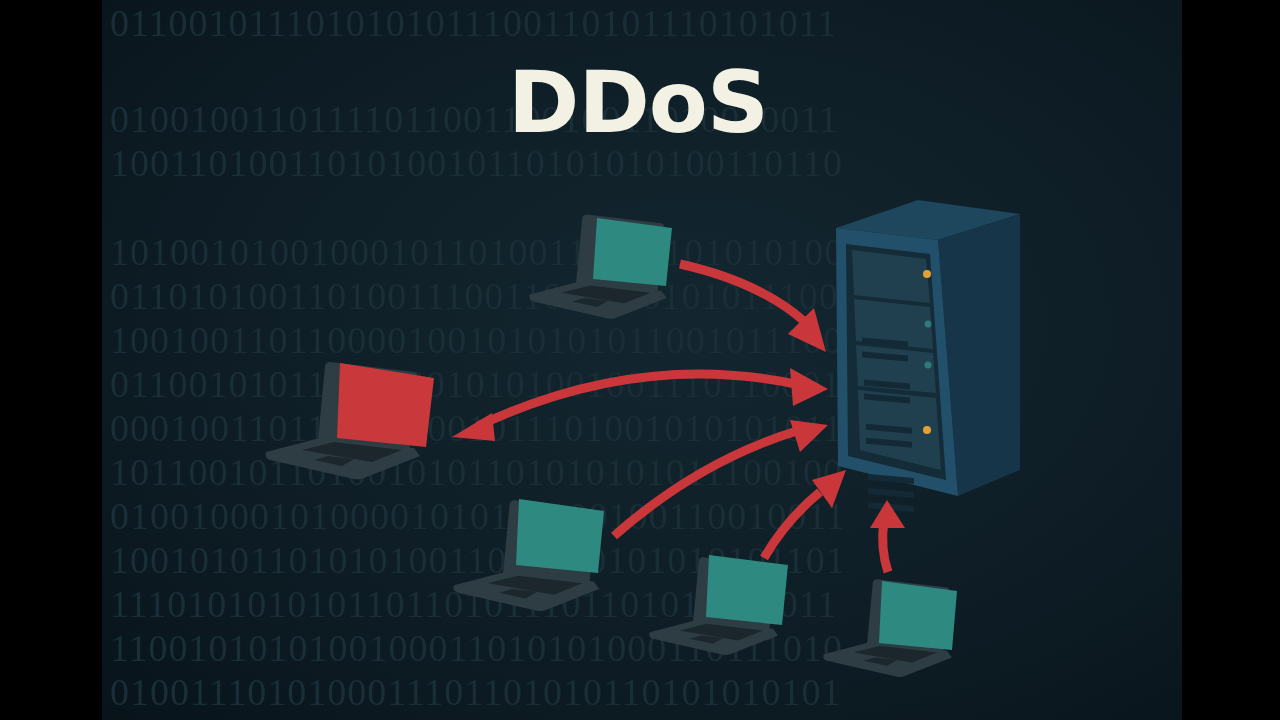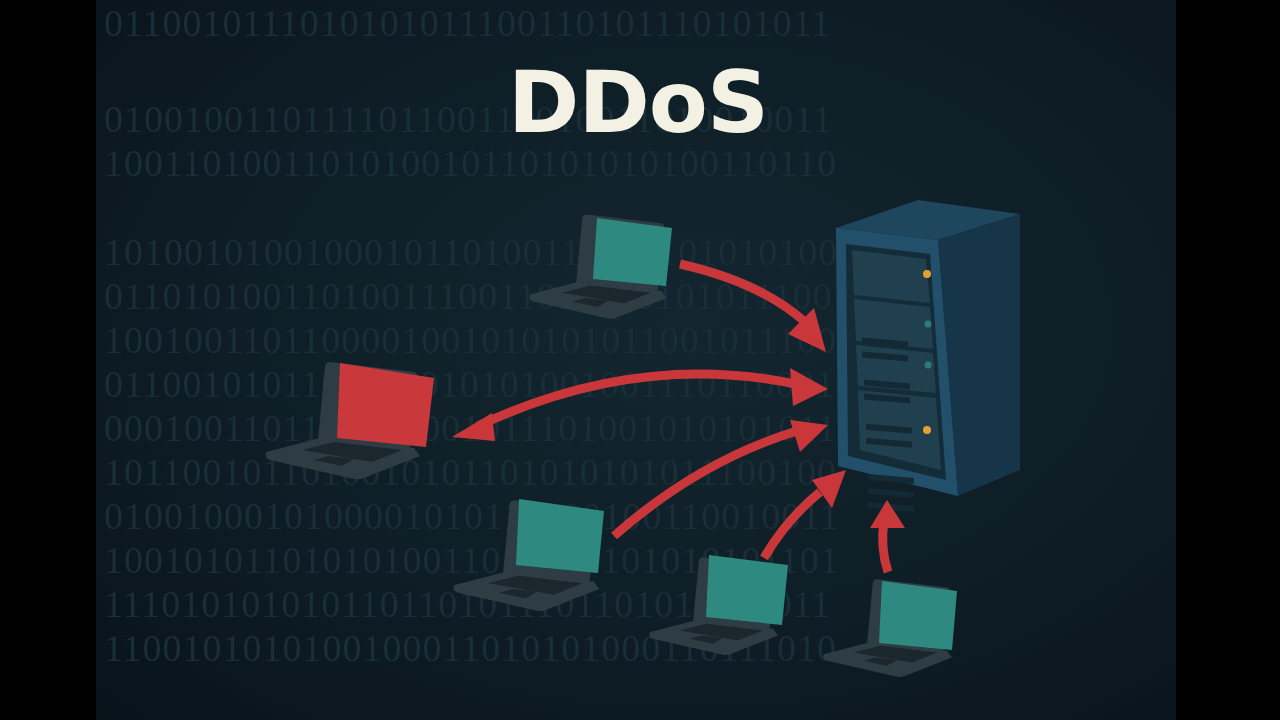--- a/index.html
+++ b/index.html
@@ -1,17 +1,17 @@
 <!DOCTYPE html>
 <html><head>
 <meta charset="utf-8">
 <style>
   html, body { margin:0; padding:0; }
   body { width:1280px; height:720px; background:#000; overflow:hidden; position:relative; font-family:"Liberation Sans", sans-serif; }
-  .frame { position:absolute; left:96px; top:0; width:1080px; height:720px; overflow:hidden;
+  .frame { position:absolute; left:102px; top:0; width:1080px; height:720px; overflow:hidden;
     background: radial-gradient(ellipse at 55% 45%, #13262f 0%, #0f1f28 45%, #0b1820 80%, #08131a 100%); }
   .binary { position:absolute; left:0; top:0; width:1080px; height:720px; }
   .binary .row { position:absolute; left:8px; white-space:nowrap; font-family:"Liberation Serif", "DejaVu Serif", serif;
     font-size:38px; letter-spacing:1px; color:#1a2e37; line-height:1; }
   .title { position:absolute; left:0; top:52px; width:1276px; text-align:center; color:#f3f0e4; font-weight:bold;
     font-size:86px; font-family:"DejaVu Sans", "Liberation Sans", sans-serif; letter-spacing:-1px; }
   svg.scene { position:absolute; left:0; top:0; width:1280px; height:720px; }
 </style>
 </head>
 <body>
@@ -24,20 +24,21 @@
     <div class="row" style="top:233px">1010010100100010110100110011101010100</div>
     <div class="row" style="top:277px">0110101001101001110011010110101011100</div>
     <div class="row" style="top:321px">1001001101100001001010101011001011100</div>
     <div class="row" style="top:365px">0110010101100110010101001001110110001</div>
     <div class="row" style="top:409px">0001001101100001001011101001010101011</div>
     <div class="row" style="top:453px">1011001011010010101101010101011100100</div>
     <div class="row" style="top:497px">0100100010100001010110100100110010011</div>
     <div class="row" style="top:541px">1001010110101010011010100101010101101</div>
     <div class="row" style="top:585px">1110101010101101101011101101011001011</div>
     <div class="row" style="top:629px">1100101010100100011010101000110111010</div>
+    <div class="row" style="top:673px">0100111010100011101101010110101010101</div>
   </div>
 </div>
 
 <div class="title">DDoS</div>
 
 <svg class="scene" viewBox="0 0 1280 720">
   <defs>
     <symbol id="lap" viewBox="0 0 180 120">
 
       <path d="M66 2 L150 12 Q154 13 153 18 L146 86 Q145 90 141 90 L58 84 Q54 84 54 80 L61 6 Q62 2 66 2 Z" fill="#2e3c44"></path>

